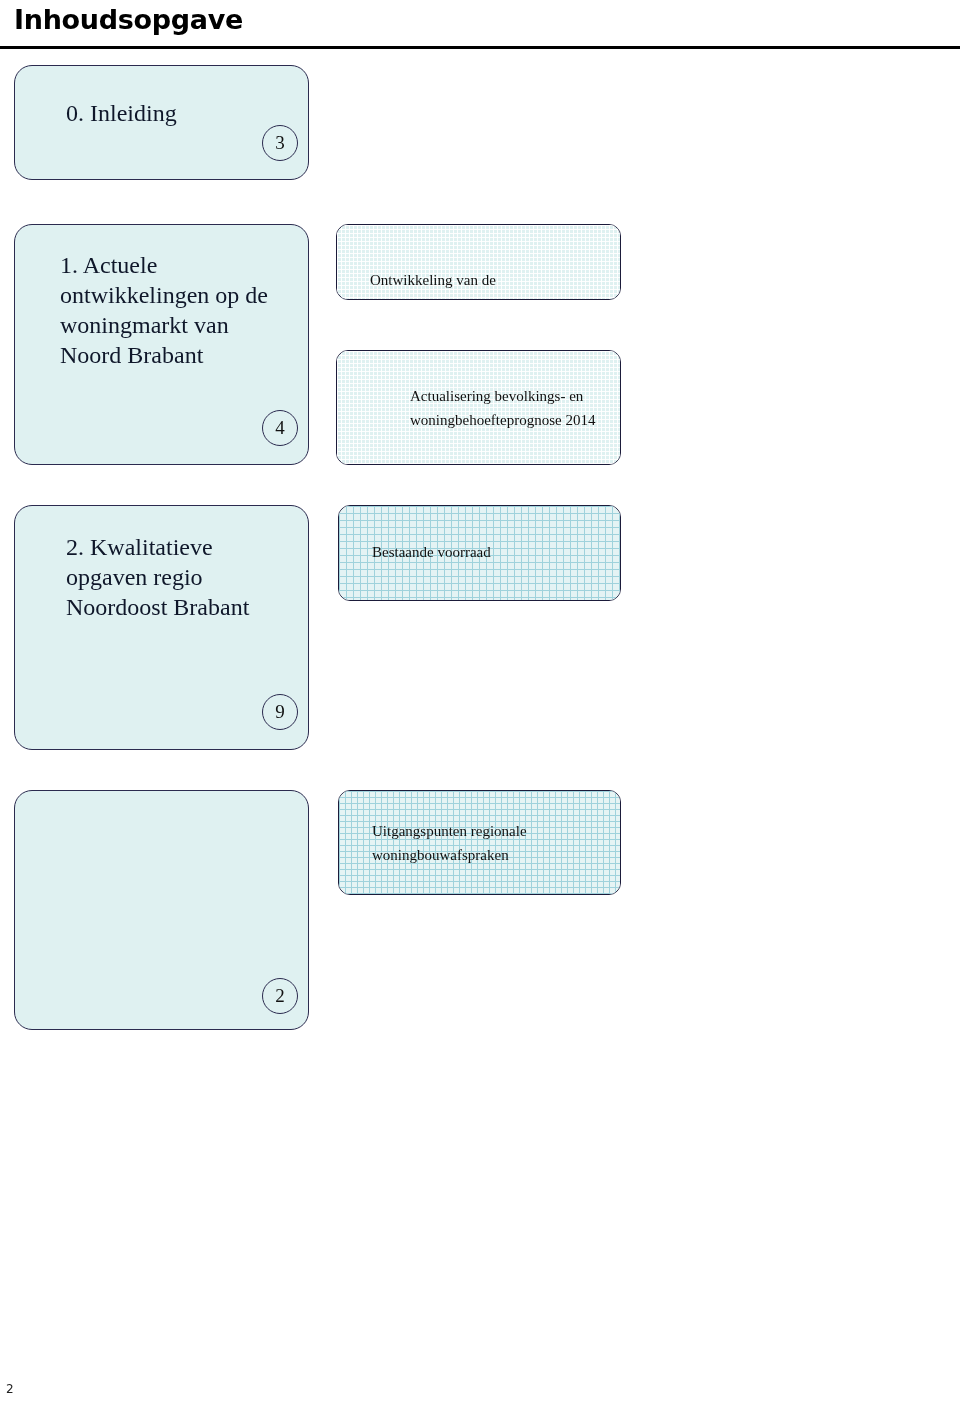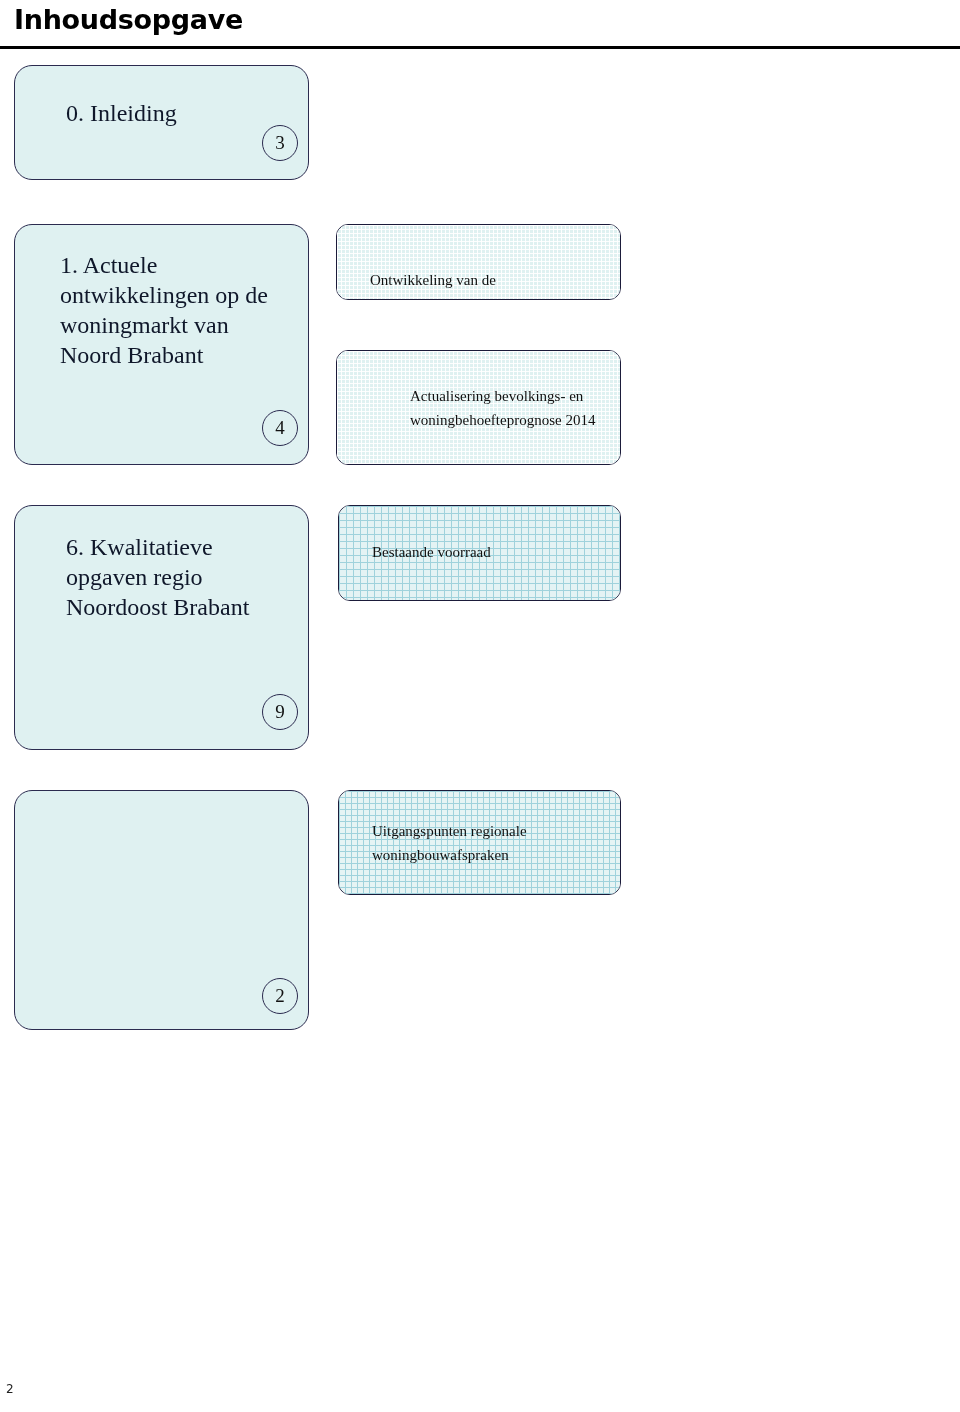--- a/index.html
+++ b/index.html
@@ -144,21 +144,21 @@
     <div class="fill dots"></div>
     <div class="sub-label" style="left:33px; top:43px; width:215px;">Ontwikkeling van de woningvoorraad</div>
   </div>
 
   <div class="sub-box" style="left:336px; top:350px; width:285px; height:115px;">
     <div class="fill dots"></div>
     <div class="sub-label" style="left:33px; top:33px; width:220px;margin-left:40px;">Actualisering bevolkings- en woningbehoefteprognose 2014</div>
   </div>
 
   <div class="chapter-box" style="left:14px; top:505px; width:295px; height:245px;"></div>
-  <div class="chapter-label" style="left:66px; top:532px; width:215px;">6. Kwalitatieve opgaven regio Noordoost Brabant</div>
+  <div class="chapter-label" style="left:66px; top:532px; width:215px;">2. Kwalitatieve opgaven regio Noordoost Brabant</div>
   <div class="page-num-circle" style="left:262px; top:694px;">9</div>
 
   <div class="sub-box" style="left:338px; top:505px; width:283px; height:96px;">
     <div class="fill grid"></div>
     <div class="sub-label" style="left:33px; top:34px; width:220px;">Bestaande voorraad</div>
   </div>
 
   <div class="chapter-box" style="left:14px; top:790px; width:295px; height:240px;"></div>
   <div class="page-num-circle" style="left:262px; top:978px;">2</div>
 

